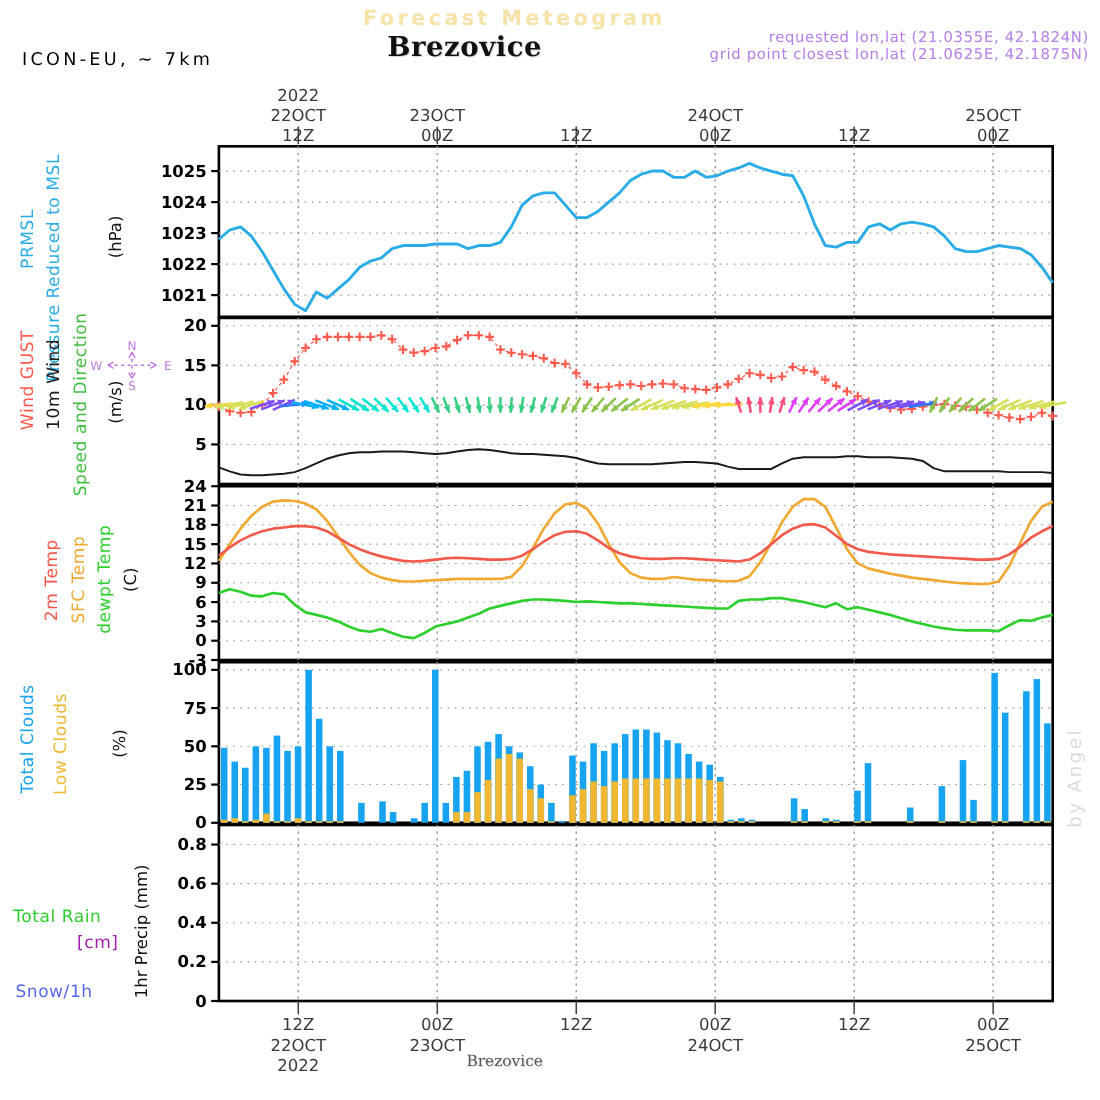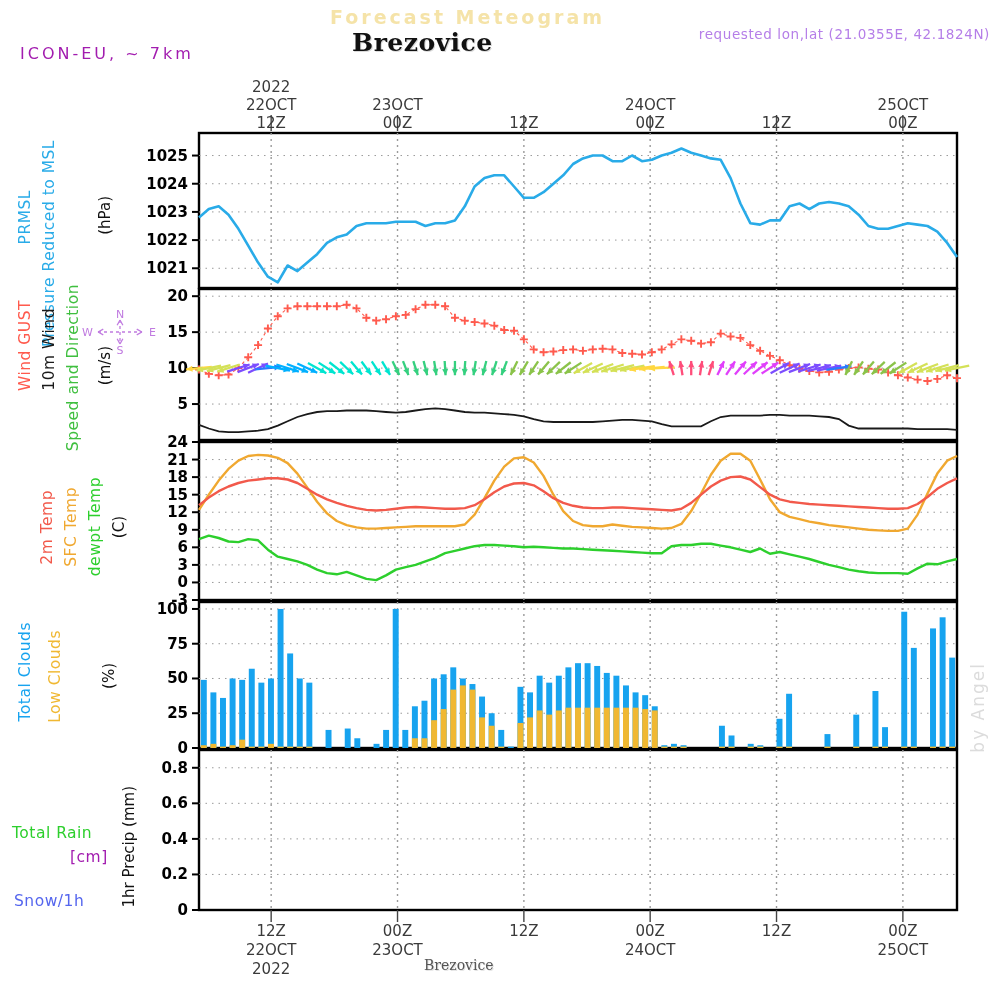--- a/index.html
+++ b/index.html
@@ -3,40 +3,41 @@
 <meta charset="utf-8">
 <style>
   html,body{margin:0;padding:0;background:#ffffff;}
   body{width:1000px;height:1000px;position:relative;font-family:"DejaVu Sans",sans-serif;overflow:hidden;}
   .abs{position:absolute;}
   .vert{writing-mode:vertical-rl;transform:rotate(180deg);white-space:nowrap;}
   #hdr-title{font-family:"DejaVu Serif",serif;font-weight:bold;font-size:25px;color:#111;letter-spacing:.5px;
              text-shadow:1px 1px 0 #d9d9d9;}
   #hdr-fm{font-size:19px;color:#f5e3a8;letter-spacing:3px;}
   .hdr-meta{font-size:13.5px;color:#b57ee8;letter-spacing:.6px;text-align:right;}
-  #hdr-model{font-size:16px;color:#a21caf;letter-spacing:3px;}
+  #hdr-model{font-size:16px;color:#000000;letter-spacing:3px;}
   .axlabel{font-size:15px;fill:#3a3a3a;font-family:"DejaVu Sans",sans-serif;}
   .tick{font-size:15px;font-weight:bold;fill:#000;font-family:"DejaVu Sans",sans-serif;}
   .ylab{font-size:15.5px;letter-spacing:.5px;}
   .unit{font-size:15px;color:#111;}
   #watermark{font-size:17px;color:#dcdcdc;letter-spacing:2px;}
   #footer-site{font-family:"DejaVu Serif",serif;font-size:14px;color:#555;text-shadow:1px 1px 0 #e2e2e2;}
   .compass{font-size:11px;fill:#c07be0;}
 </style>
 </head>
 <body>
 
 <div class="abs" id="hdr-fm" style="left:330px;top:6px;font-weight:bold;">Forecast Meteogram</div>
 
 <div class="abs" id="hdr-title" style="left:352px;top:28px;">Brezovice</div>
 
 <div class="abs" id="hdr-model" style="left:20px;top:44px;">ICON-EU, ~ 7km</div>
 
 <div class="abs" style="left:450px;top:26px;width:540px;">
   <div class="hdr-meta">requested lon,lat (21.0355E, 42.1824N)</div>
+  <div class="hdr-meta">grid point closest lon,lat (21.0625E, 42.1875N)</div>
 </div>
 
 <div class="abs vert ylab" style="left:16px;top:190px;color:#29ABE8;">PRMSL</div>
 <div class="abs vert ylab" style="left:40px;top:140px;color:#29ABE8;">Pressure Reduced to MSL</div>
 <div class="abs vert unit" style="left:96px;top:196px;">(hPa)</div>
 
 <div class="abs vert ylab" style="left:16px;top:300px;color:#FF5A4D;">Wind GUST</div>
 <div class="abs vert ylab" style="left:40px;top:308px;color:#1a1a1a;">10m Wind</div>
 <div class="abs vert ylab" style="left:64px;top:284px;color:#3FBF3F;">Speed and Direction</div>
 <div class="abs vert unit" style="left:96px;top:346px;">(m/s)</div>

